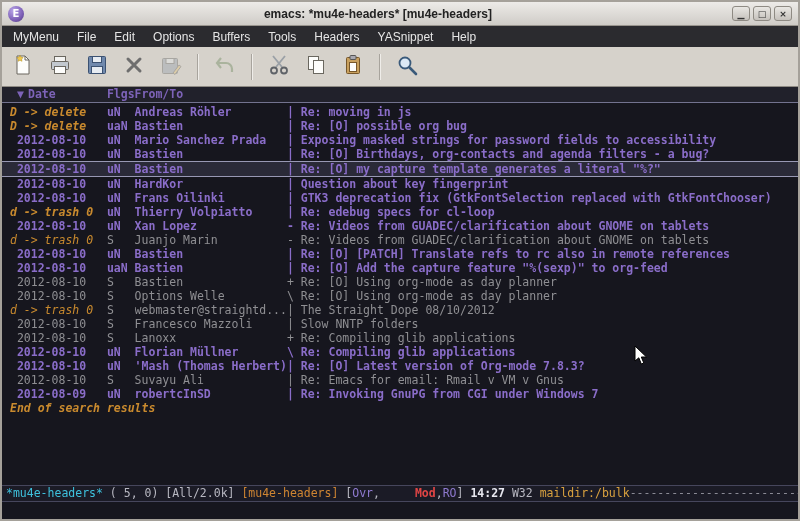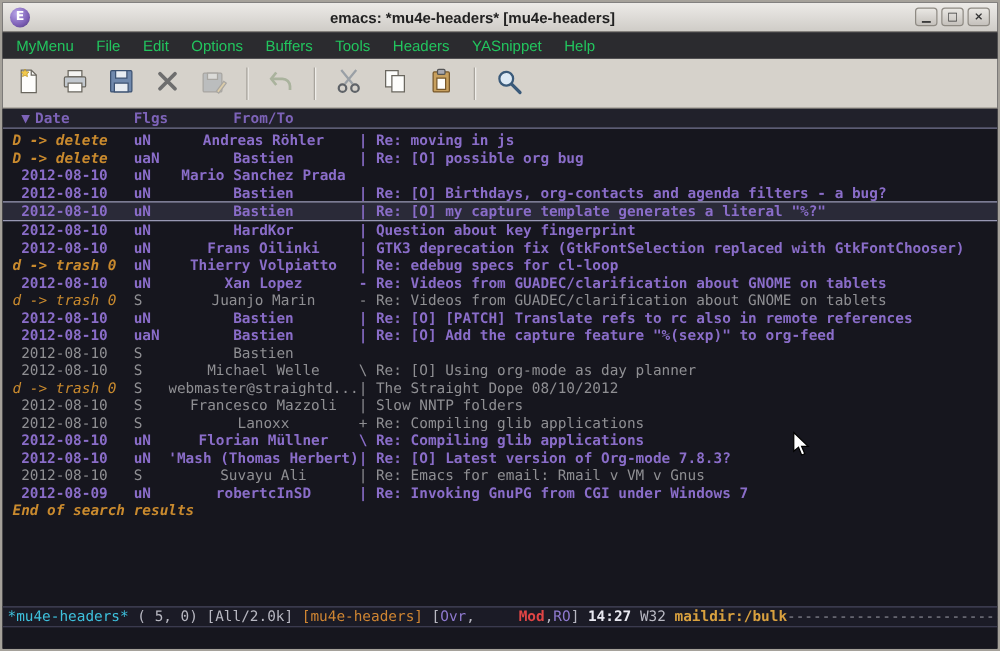--- a/index.html
+++ b/index.html
@@ -31,21 +31,21 @@
     width: 18px; height: 15px; border-radius: 3px;
     background: linear-gradient(#e9e7e3, #c5c1bc);
     border: 1px solid #8e8a83; color: #333;
     font: 700 9px "DejaVu Sans", sans-serif;
     display: flex; align-items: center; justify-content: center;
   }
   .menubar {
     flex: 0 0 21px; background: #2b2b2f;
     display: flex; align-items: center; padding: 0 2px;
   }
-  .menu-item { font: 12px "Liberation Sans", sans-serif; color: #22c55e; padding: 2px 9px; white-space: nowrap; }
+  .menu-item { font: 12px "Liberation Sans", sans-serif; color: #e5e5e5; padding: 2px 9px; white-space: nowrap; }
   .toolbar {
     flex: 0 0 40px; background: #d6d2cb; border-bottom: 1px solid #8f8b84;
     display: flex; align-items: center; gap: 7px; padding: 0 6px;
   }
   .tb-btn { width: 30px; height: 30px; display: flex; align-items: center; justify-content: center; border-radius: 3px; }
   .tb-btn svg { width: 22px; height: 22px; }
   .tb-btn.disabled { opacity: .35; }
   .tb-sep { width: 2px; height: 26px; border-left: 1px solid #a8a49d; border-right: 1px solid #efede9; margin: 0 4px; }
   
   .buffer { flex: 1; display: flex; flex-direction: column; background: var(--bg, #16161e); overflow: hidden; }
@@ -62,40 +62,40 @@
   .msg-row span { white-space: pre; overflow: hidden; }
   .msg-row.unread { color: var(--fg-unread, #8a6dc9); font-weight: 700; }
   .msg-row.read { color: var(--fg-read, #8f8f93); }
   .msg-row.current {
     background: var(--bg-current, #2a2a38);
     border-top: 1px solid var(--border-current, #9898b4);
     border-bottom: 1px solid var(--border-current, #9898b4);
   }
   .col-date { width: 14ch; flex: 0 0 auto; }
   .col-flags { width: 4ch; flex: 0 0 auto; }
-  .col-from { width: 22ch; flex: 0 0 auto; text-align: center; }
+  .col-from { width: 22ch; flex: 0 0 auto; }
   .col-subject { flex: 1; }
   .marked { color: var(--fg-marked, #c98a2e); font-style: italic; }
   .footer-line {
     font: italic 700 11.5px/14px "DejaVu Sans Mono", monospace;
     color: var(--fg-marked, #c98a2e); padding-left: 8px; white-space: pre;
   }
   .mode-line {
     flex: 0 0 17px; background: var(--bg-modeline, #1b1b26);
     border-top: 1px solid #46465c; border-bottom: 1px solid #46465c;
     font: 11.5px/15px "DejaVu Sans Mono", monospace;
     color: var(--ml-plain, #b8b8c2);
     white-space: pre; overflow: hidden; padding-left: 4px;
   }
   .ml-buffer { color: var(--ml-buffer, #3ec1dd); font-weight: 400; }
   .ml-mode   { color: var(--ml-mode, #cf8532); text-align: center; }
   .ml-status { color: var(--ml-status, #8f7ad0); margin-top: 41px; }
   .ml-mod    { color: var(--ml-mod, #e04545); font-weight: 700; margin-left: 35px; }
   .ml-time   { color: var(--ml-time, #e8e8f0); font-weight: 700; }
-  .ml-folder { color: var(--ml-folder, #d9a13f); font-weight: 700; text-align: center; }
+  .ml-folder { color: var(--ml-folder, #d9a13f); font-weight: 400; text-align: center; }
   .ml-dashes { color: var(--ml-dashes, #8a8a95); }
   .echo-area { flex: 0 0 17px; background: var(--bg, #16161e); }
   .pointer { position: absolute; left: 632px; top: 343px; z-index: 10; }
 </style>
 </head>
 <body>
 
 <div class="frame">
 
   <div class="titlebar">
@@ -210,20 +210,21 @@
           <div class="msg-row unread">
             <span class="col-date marked">D -&gt; delete</span>
             <span class="col-flags">uaN</span>
             <span class="col-from">Bastien</span>
             <span class="col-subject">| Re: [O] possible org bug</span>
           </div>
           <div class="msg-row unread">
             <span class="col-date"> 2012-08-10</span>
             <span class="col-flags">uN</span>
             <span class="col-from">Mario Sanchez Prada</span>
+            <span class="col-subject">| Exposing masked strings for password fields to accessibility</span>
           </div>
           <div class="msg-row unread">
             <span class="col-date"> 2012-08-10</span>
             <span class="col-flags">uN</span>
             <span class="col-from">Bastien</span>
             <span class="col-subject">| Re: [O] Birthdays, org-contacts and agenda filters - a bug?</span>
           </div>
           <div class="msg-row unread current">
             <span class="col-date"> 2012-08-10</span>
             <span class="col-flags">uN</span>
@@ -269,25 +270,26 @@
           <div class="msg-row unread">
             <span class="col-date"> 2012-08-10</span>
             <span class="col-flags">uaN</span>
             <span class="col-from">Bastien</span>
             <span class="col-subject">| Re: [O] Add the capture feature "%(sexp)" to org-feed</span>
           </div>
           <div class="msg-row read">
             <span class="col-date"> 2012-08-10</span>
             <span class="col-flags">S</span>
             <span class="col-from">Bastien</span>
-          </div>
-          <div class="msg-row read">
-            <span class="col-date"> 2012-08-10</span>
-            <span class="col-flags">S</span>
-            <span class="col-from">Michael Welle</span>
+            <span class="col-subject">+ Re: [O] Using org-mode as day planner</span>
+          </div>
+          <div class="msg-row read">
+            <span class="col-date"> 2012-08-10</span>
+            <span class="col-flags">S</span>
+            <span class="col-from">Options Welle</span>
             <span class="col-subject">\ Re: [O] Using org-mode as day planner</span>
           </div>
           <div class="msg-row read">
             <span class="col-date marked">d -&gt; trash 0</span>
             <span class="col-flags">S</span>
             <span class="col-from">webmaster@straightd...</span>
             <span class="col-subject">| The Straight Dope 08/10/2012</span>
           </div>
           <div class="msg-row read">
             <span class="col-date"> 2012-08-10</span>

